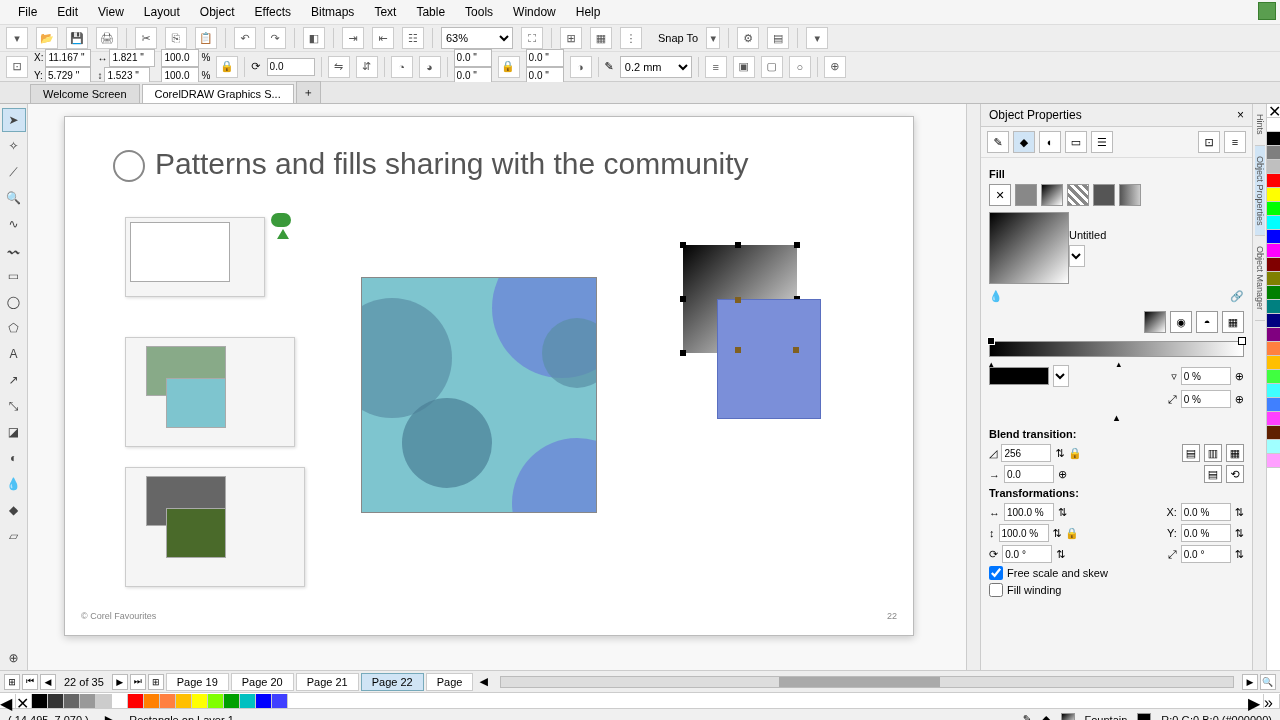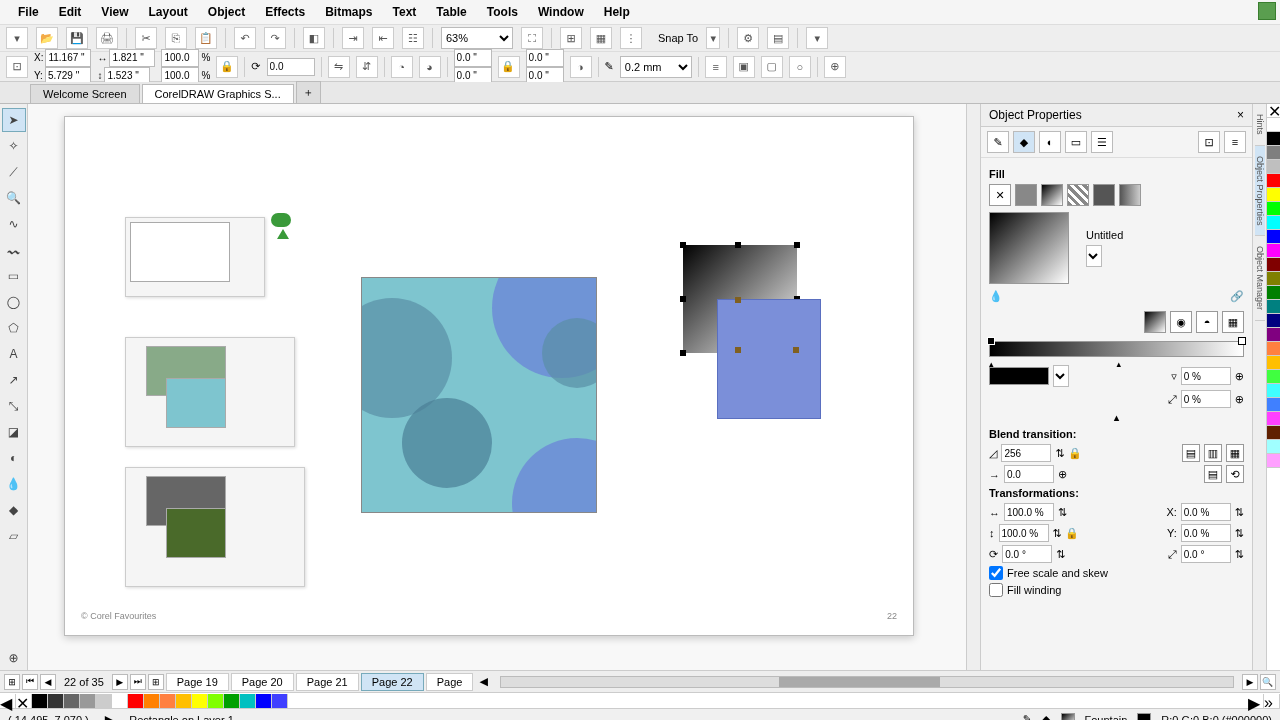--- a/index.html
+++ b/index.html
@@ -1,17 +1,17 @@
 <!DOCTYPE html>
 <html><head>
 <meta charset="utf-8">
 <style>
 * { margin: 0; padding: 0; box-sizing: border-box; font-family: "Segoe UI", Tahoma, sans-serif; }
 html, body { width: 1280px; height: 720px; overflow: hidden; background: #f0f0f0; }
-.menubar { height: 24px; background: #f5f5f5; display: flex; align-items: center; padding: 0 8px; font-size: 12px; font-weight: bold; }
+.menubar { height: 24px; background: #f5f5f5; display: flex; align-items: center; padding: 0 8px; font-size: 12px; }
 .menubar span { padding: 0 10px; cursor: pointer; }
 .logo-corner { position: absolute; right: 4px; top: 2px; width: 18px; height: 18px; background: #5a9e4f; border: 1px solid #3a7e2f; }
 .toolbar { height: 28px; background: #eee; border-top: 1px solid #ddd; border-bottom: 1px solid #ddd; display: flex; align-items: center; padding: 0 6px; gap: 8px; }
 .toolbar2 { height: 30px; background: #eee; border-bottom: 1px solid #ccc; display: flex; align-items: center; padding: 0 6px; gap: 6px; font-size: 11px; }
 .tb-icon { width: 22px; height: 22px; background: #fff; border: 1px solid #ccc; display: flex; align-items: center; justify-content: center; font-size: 11px; color: #555; cursor: pointer; }
 .tb-sep { width: 1px; height: 20px; background: #ccc; }
 .tb-select { height: 22px; font-size: 11px; border: 1px solid #bbb; background:#fff; }
 .tb-small { width: 46px; height: 18px; font-size: 10px; border:1px solid #bbb; padding:0 2px;}
 .tabbar { height: 22px; background: #e8e8e8; display: flex; align-items: flex-end; font-size: 11px; padding-left: 30px; border-bottom: 1px solid #bbb; position: relative; }
 .tab { padding: 3px 12px; background: #ddd; border: 1px solid #bbb; border-bottom: none; margin-right: 2px; cursor: pointer; }
@@ -35,21 +35,21 @@
 .corel-cr { position:absolute; font-size:9px; color:#888; }
 .props { width: 272px; background:#f4f4f4; border-left:1px solid #ccc; display:flex; flex-direction:column; font-size:11px; }
 .props-title { background:#eee; border-bottom:1px solid #ccc; padding:4px 8px; font-size:12px; display:flex; align-items:center; justify-content:space-between;}
 .props-tabs { display:flex; gap:4px; padding:4px 6px; border-bottom:1px solid #ddd;}
 .ptab { width:22px; height:22px; border:1px solid #bbb; background:#fff; cursor:pointer; display:flex; align-items:center; justify-content:center;}
 .props-body { padding:6px 8px; overflow:auto; flex:1; }
 .section-label { font-weight:bold; margin:4px 0; }
 .fill-row { display:flex; gap:4px; margin-bottom:6px;}
 .fill-sw { width:22px; height:22px; border:1px solid #999; cursor:pointer; background:#fff; display:flex;align-items:center;justify-content:center;}
 .grad-preview { width:80px; height:72px; background:linear-gradient(135deg,#000,#fff); border:1px solid #999;}
-.grad-drop { display:flex; align-items:center; gap:17px; margin-bottom:6px;}
+.grad-drop { display:flex; align-items:center; gap:0; margin-bottom:6px;}
 .grad-bar { height:16px; background:linear-gradient(90deg,#000,#fff); border:1px solid #999; position:relative;}
 .grad-stop { position:absolute; top:-5px; width:8px; height:8px; background:#000; border:1px solid #fff;}
 .row { display:flex; align-items:center; gap:4px; margin:3px 0;}
 .row input[type=text]{ width:50px; height:18px; font-size:10px; border:1px solid #bbb; padding:0 2px;}
 .cbox{ width:14px;height:14px;}
 .color-swatch-btn{ width:60px; height:18px; background:#000; border:1px solid #999;}
 .vtabs { width: 14px; background:#eee; border-left:1px solid #ccc; display:flex; flex-direction:column; align-items:center; font-size:9px; }
 .vtab { writing-mode: vertical-rl; padding:10px 0; cursor:pointer; border-bottom:1px solid #ccc; color:#555;}
 .colorbar { width:14px; background:#fff; border-left:1px solid #ccc; display:flex; flex-direction:column;}
 .cswatch{ width:14px; height:14px; border-bottom:1px solid #ccc;}
@@ -207,20 +207,23 @@
     <div class="tool">◐</div>
     <div class="tool">💧</div>
     <div class="tool">◆</div>
     <div class="tool">▱</div>
     <div style="flex:1"></div>
     <div class="tool">⊕</div>
   </div>
 
   <div class="canvas-area">
     <div class="page">
+      <div class="page-title">
+        <span class="bulb"></span><span>Patterns and fills sharing with the community</span>
+      </div>
 
       <div class="thumb" style="left:60px;top:100px;width:140px;height:80px">
         <div class="sub-thumb" style="left:4px;top:4px;width:100px;height:60px;background:#fff;"></div>
       </div>
       <div style="position:absolute;left:206px;top:96px;width:24px;height:30px;">
         <div style="width:20px;height:14px;background:#3a9a3a;border-radius:8px;"></div>
         <div style="width:0;height:0;border-left:6px solid transparent;border-right:6px solid transparent;border-bottom:10px solid #3a9a3a;margin:2px auto 0;"></div>
       </div>
       <div class="thumb" style="left:60px;top:220px;width:170px;height:110px">
         <div class="sub-thumb" style="left:20px;top:8px;width:80px;height:50px;background:#8a8;"></div>

